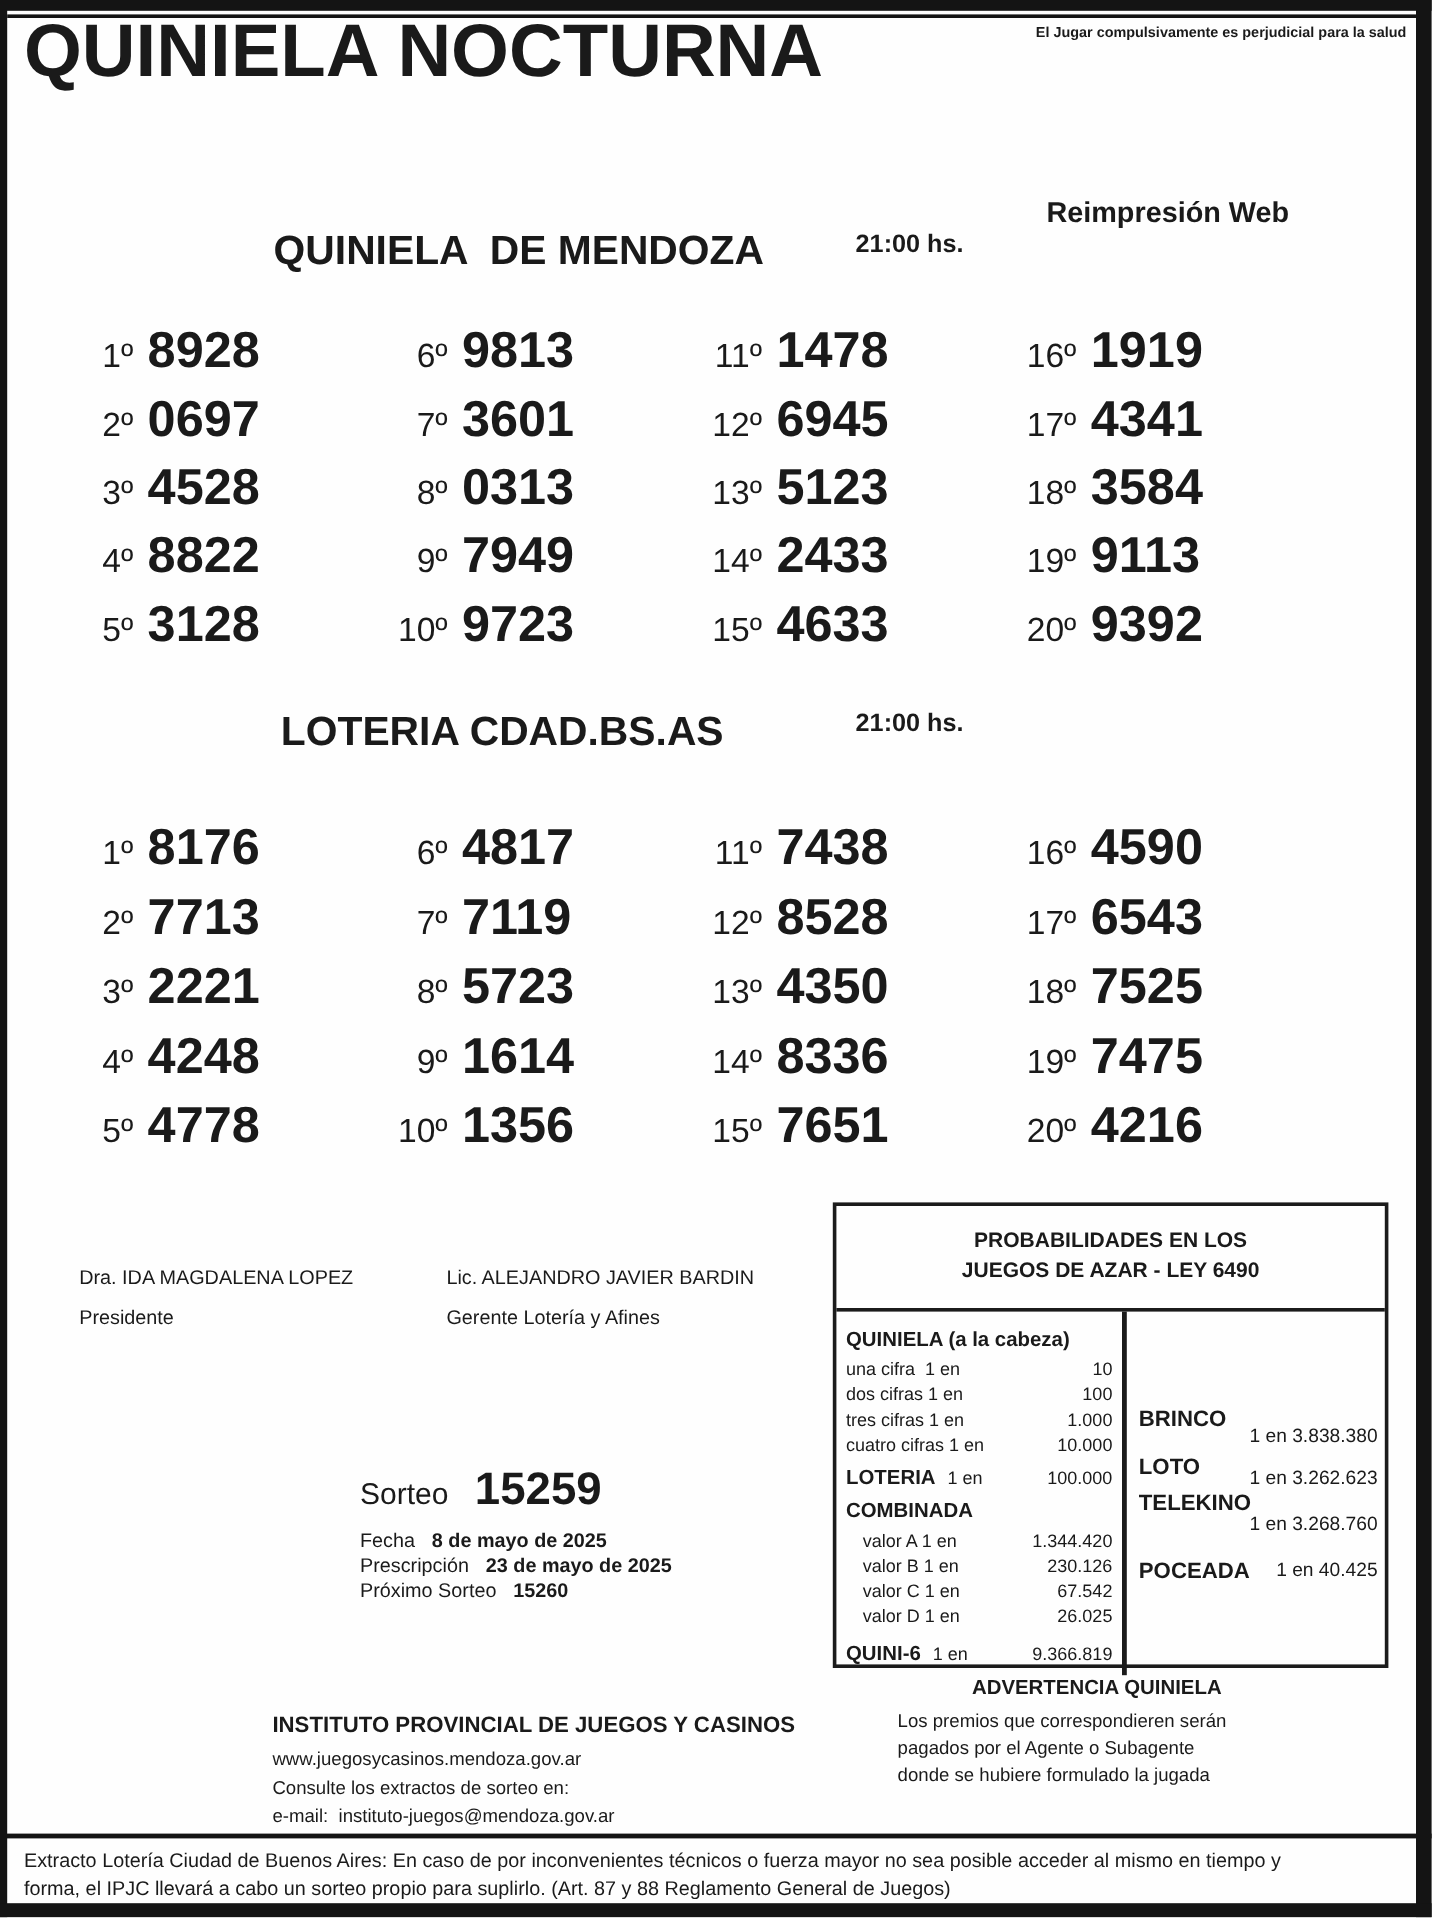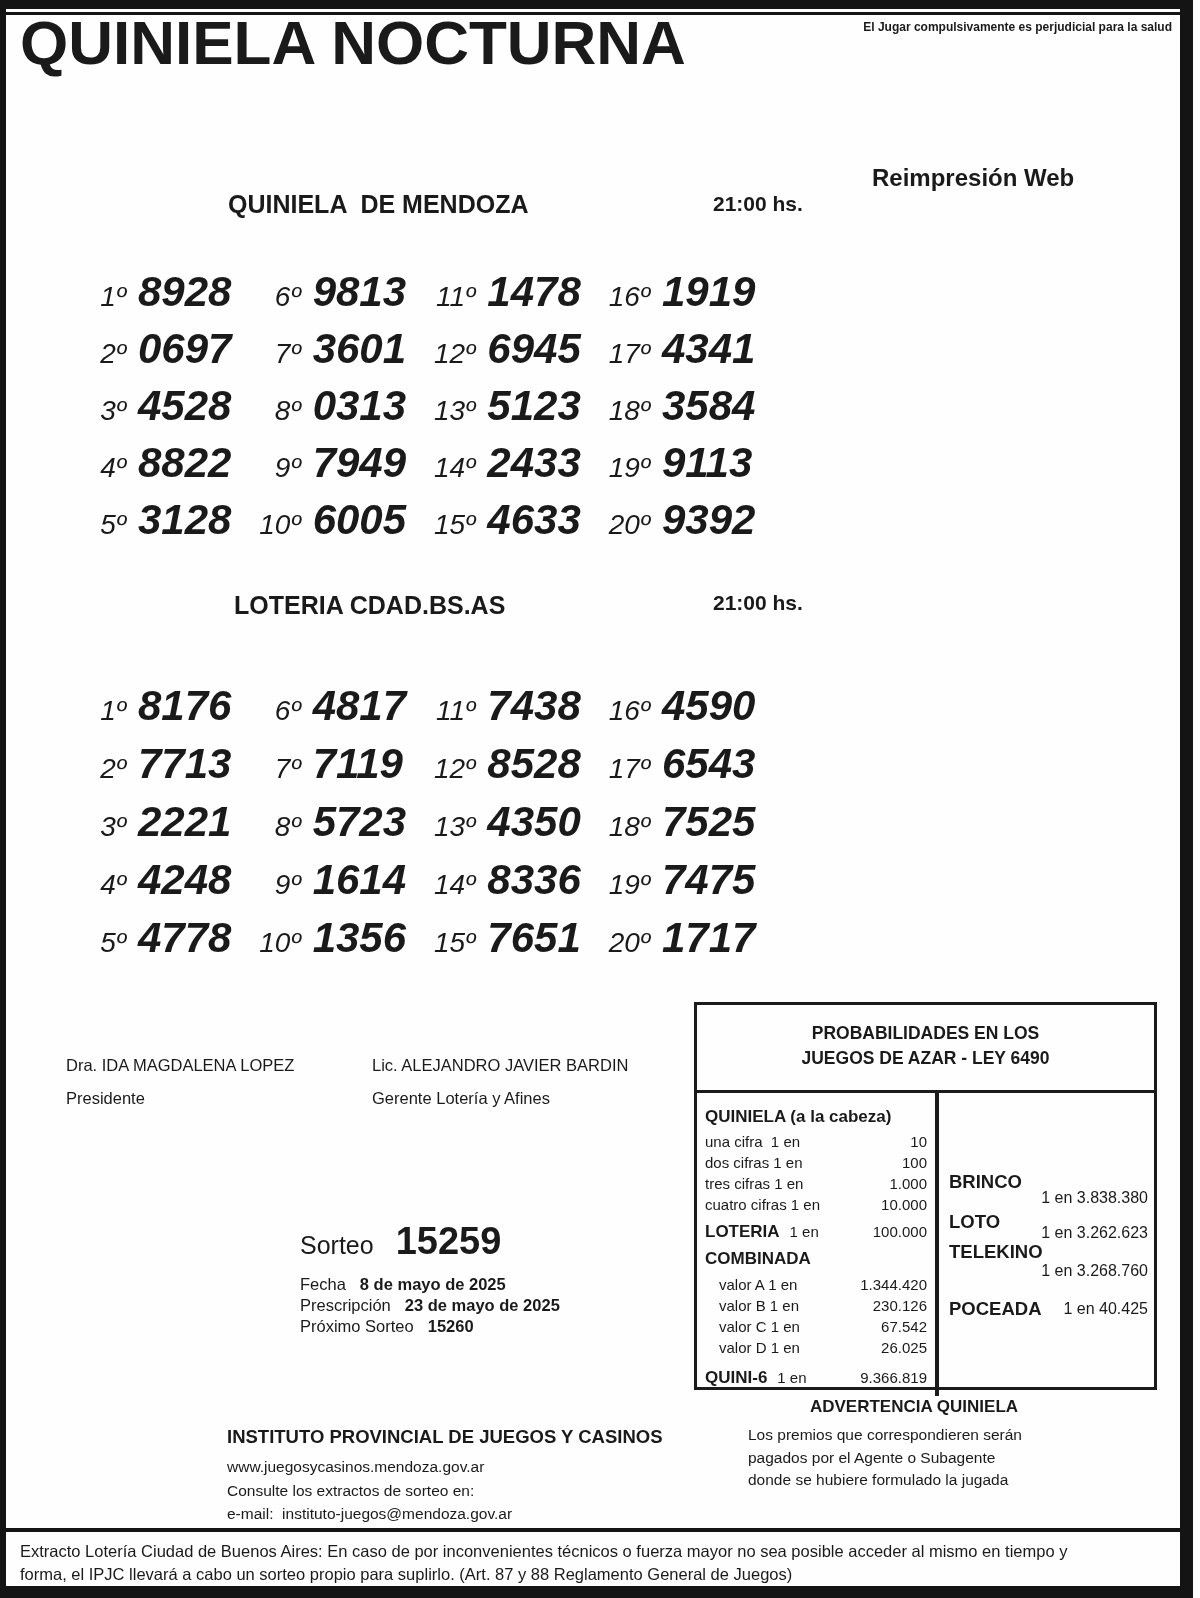--- a/index.html
+++ b/index.html
@@ -16,29 +16,29 @@
   #bar-right  { left:1180px; top:0; width:13px; height:1598px; }
   #bar-bottom { left:0; top:1586px; width:1193px; height:12px; }
   #line-footer{ left:0; top:1528px; width:1193px; height:4px; }
 
   .abs { position:absolute; }
 
   #main-title { left:20px; top:12px; font-size:62px; font-weight:bold; letter-spacing:0px; line-height:1.0; white-space:pre; }
   #health-warning { left:700px; top:20px; width:472px; text-align:right; font-size:12px; font-weight:bold; }
   #reprint { left:872px; top:164px; font-size:24px; font-weight:bold; }
 
-  .section-title { font-size:25px; font-weight:bold; white-space:pre; letter-spacing:0px; }
+  .section-title { font-size:34px; font-weight:bold; white-space:pre; letter-spacing:0px; }
   #title-mendoza { left:228px; top:190px; }
   #time-mendoza  { left:713px; top:192px; font-size:21px; font-weight:bold; }
   #title-bsas    { left:234px; top:591px; }
   #time-bsas     { left:713px; top:591px; font-size:21px; font-weight:bold; }
 
   .results-grid {
-    position:absolute; left:60px; width:1048px;
-    display:grid; grid-template-columns:repeat(6,1fr); grid-auto-flow:column;font-style:italic;
+    position:absolute; left:45px; width:1048px;
+    display:grid; grid-template-columns:repeat(4,1fr); grid-auto-flow:column;
   }
   #grid-mendoza { top:270px; grid-template-rows:repeat(5,57px); }
   #grid-bsas    { top:684px; grid-template-rows:repeat(5,58px); }
   .cell { display:flex; align-items:baseline; line-height:1.05; }
   .pos { width:66px; text-align:right; font-size:28px; margin-right:12px; flex:none; }
   .num { font-size:42px; font-weight:bold; }
 
   .sig { font-size:16.5px; }
   #sig-1 { left:66px; top:1056px; }
   #sig-2 { left:372px; top:1056px; }
@@ -141,21 +141,21 @@
     <div class="cell">
         <span class="pos">8º</span>
         <span class="num">0313</span>
       </div>
     <div class="cell">
         <span class="pos">9º</span>
         <span class="num">7949</span>
       </div>
     <div class="cell">
         <span class="pos">10º</span>
-        <span class="num">6005</span>
+        <span class="num">9723</span>
       </div>
     <div class="cell">
         <span class="pos">11º</span>
         <span class="num">1478</span>
       </div>
     <div class="cell">
         <span class="pos">12º</span>
         <span class="num">6945</span>
       </div>
     <div class="cell">
@@ -266,21 +266,21 @@
     <div class="cell">
         <span class="pos">18º</span>
         <span class="num">7525</span>
       </div>
     <div class="cell">
         <span class="pos">19º</span>
         <span class="num">7475</span>
       </div>
     <div class="cell">
         <span class="pos">20º</span>
-        <span class="num">1717</span>
+        <span class="num">4216</span>
       </div>
   </div>
 
   <div class="abs sig" id="sig-1">
     <div class="name">Dra. IDA MAGDALENA LOPEZ</div>
     <div class="role">Presidente</div>
   </div>
   <div class="abs sig" id="sig-2">
     <div class="name">Lic. ALEJANDRO JAVIER BARDIN</div>
     <div class="role">Gerente Lotería y Afines</div>

